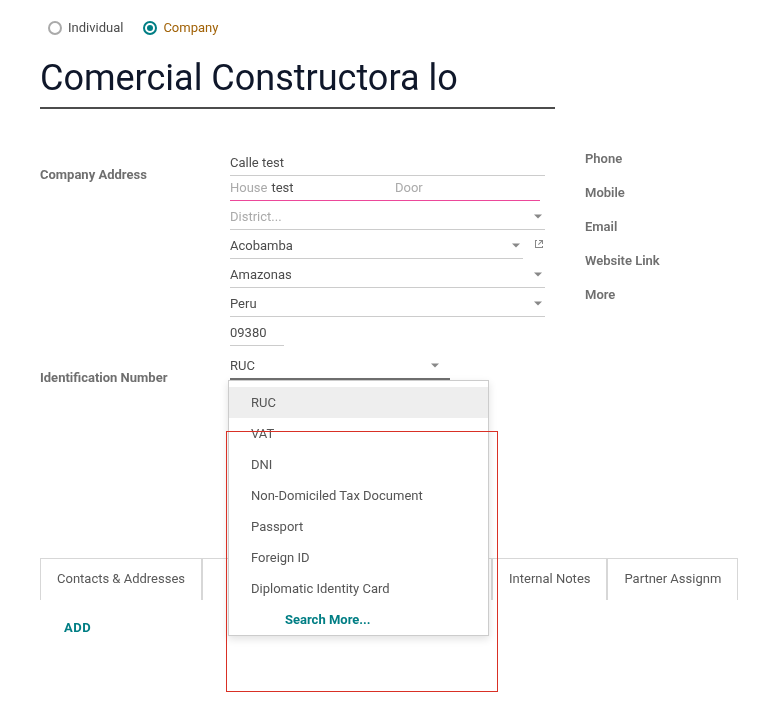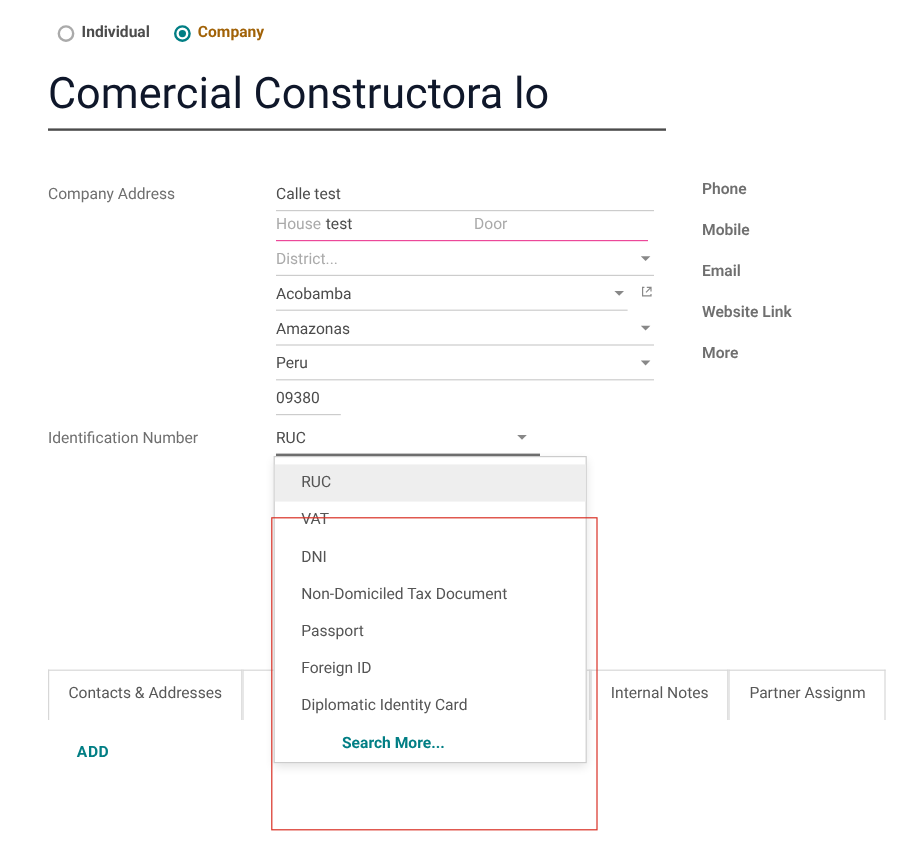--- a/index.html
+++ b/index.html
@@ -19,21 +19,21 @@
   .type-row {
     display: flex;
     gap: 20px;
     margin-bottom: 18px;
     padding-left: 8px;
   }
   .radio-opt {
     display: flex;
     align-items: center;
     gap: 6px;
-    font-weight: 700;
+    font-weight: 400;
     cursor: pointer;
   }
   .radio-opt.sel { color: #a16207; }
   .radio-circle {
     width: 14px; height: 14px; border-radius: 50%;
     border: 2px solid #aaa; position: relative;
   }
   .radio-opt.sel .radio-circle {
     border-color: #017e84;
   }
@@ -70,23 +70,24 @@
     font-weight: 600;
     color: #6f6f6f;
     font-size: 13px;
   }
   .field-row {
     display: flex;
     margin-bottom: 3px;
   }
   .field-label {
     width: 190px;
-    font-weight: 400;
+    font-weight: 700;
     color: #6f6f6f;
     padding-top: 6px;
+    margin-top: 12px;
   }
   .field-inputs {
     flex: 1;
     display: flex;
     flex-direction: column;
     gap: 2px;
     max-width: 315px;
   }
   .underlined {
     border: none;

